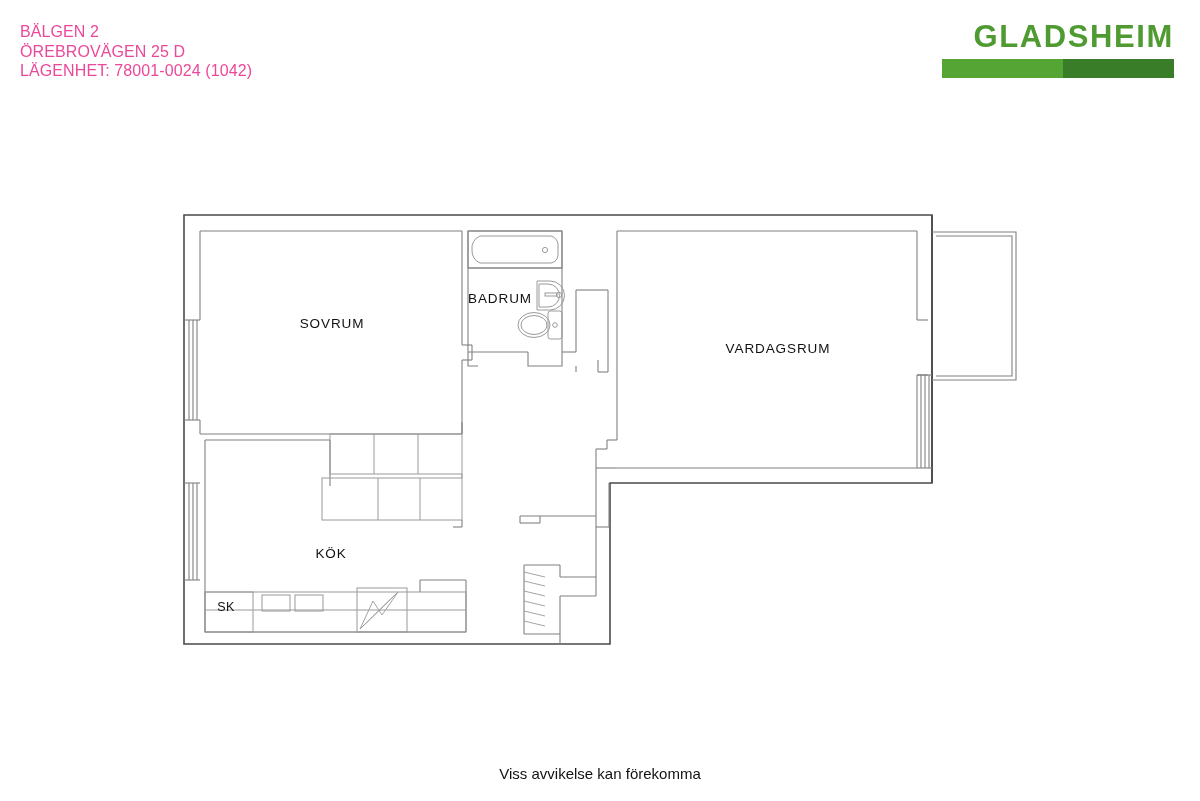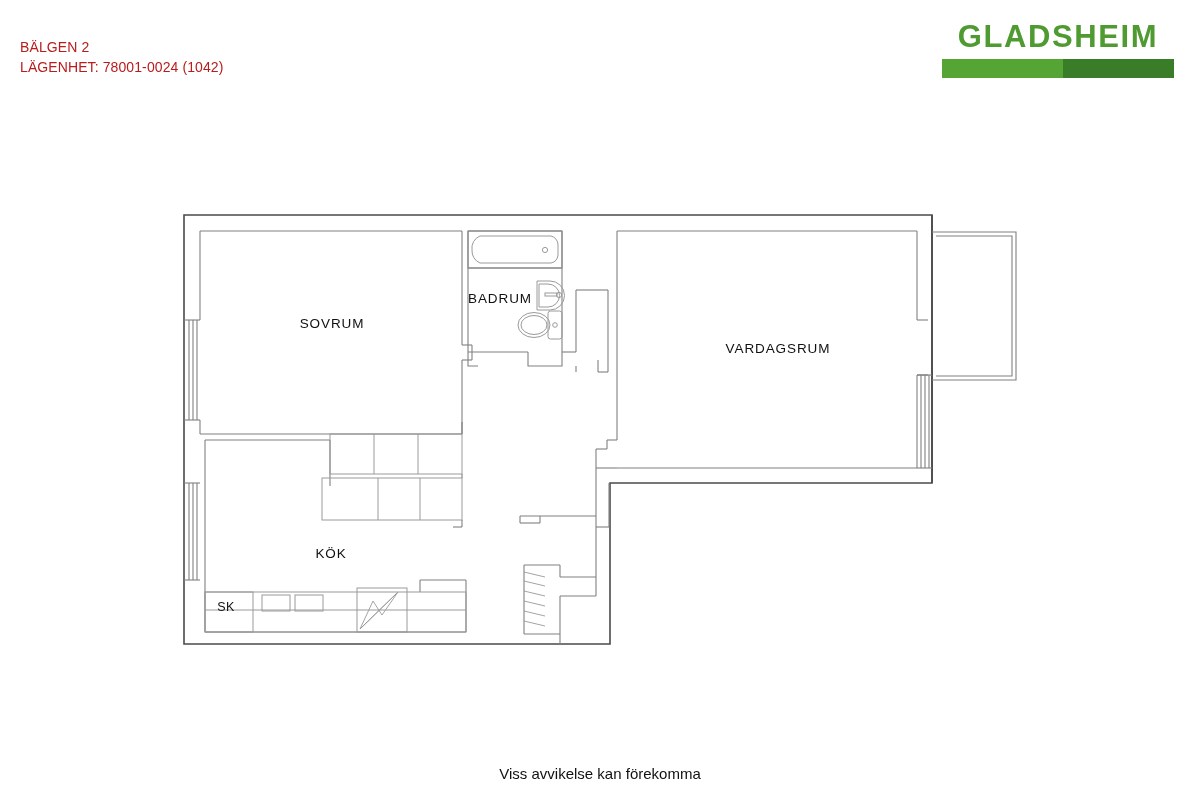--- a/index.html
+++ b/index.html
@@ -16,42 +16,41 @@
     font-family: "Liberation Sans", sans-serif;
     color: #000000;
   }
 
   
   #header-info {
     position: absolute;
     left: 20px;
     top: 22px;
     line-height: 19.5px;
-    font-size: 14px;
+    font-size: 16px;
     letter-spacing: 0.1px;
-    color: #b91c1c;
+    color: #ec4899;
     white-space: nowrap;
-    margin-top: 16px;
   }
   #header-info div { height: 19.5px; }
 
   
   #logo-block {
     position: absolute;
     right: 26px;
     top: 20px;
     width: 232px;
     text-align: center;
   }
   #logo-wordmark {
     font-size: 31px;
     font-weight: bold;
     letter-spacing: 1.6px;
     line-height: 34px;
-    text-align: center;
+    text-align: right;
   }
   #logo-bar {
     margin-top: 5px;
     height: 19px;
     width: 232px;
     display: flex;
   }
   #logo-bar-left  { flex: 1 1 52%; }
   #logo-bar-right { flex: 1 1 48%; }
 
@@ -94,20 +93,21 @@
     text-align: center;
     font-size: 15px;
     color: #111111;
   }
 </style>
 </head>
 <body>
 
 <div id="header-info">
   <div>BÄLGEN 2</div>
+  <div>ÖREBROVÄGEN 25 D</div>
   <div>LÄGENHET:  78001-0024 (1042)</div>
 </div>
 
 <div id="logo-block">
   <div id="logo-wordmark" style="color: rgb(79, 155, 49);">GLADSHEIM</div>
   <div id="logo-bar">
     <div id="logo-bar-left" style="background: rgb(85, 165, 53);"></div>
     <div id="logo-bar-right" style="background: rgb(58, 125, 40);"></div>
   </div>
 </div>

